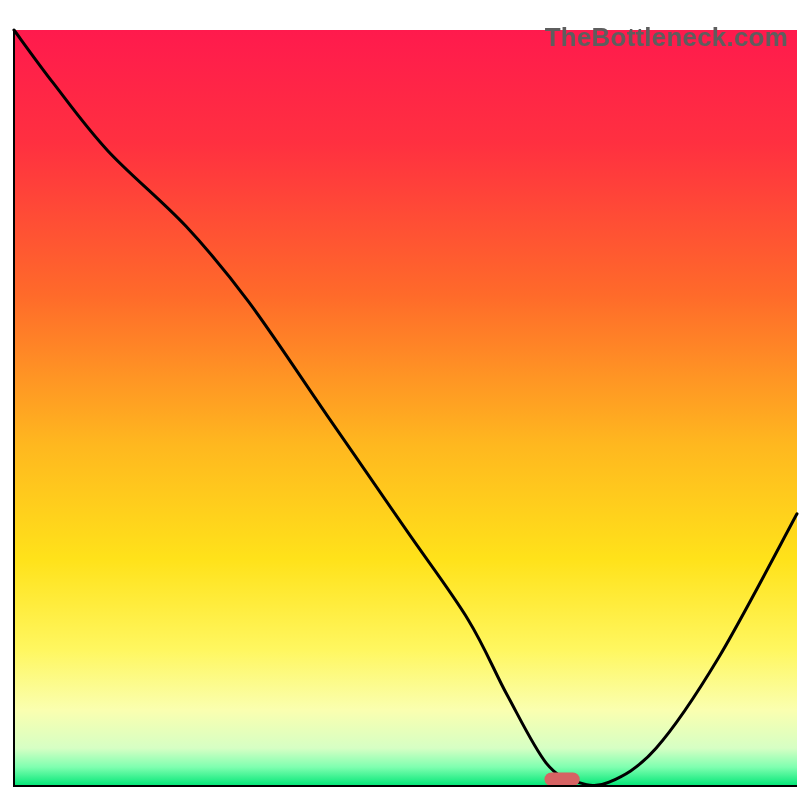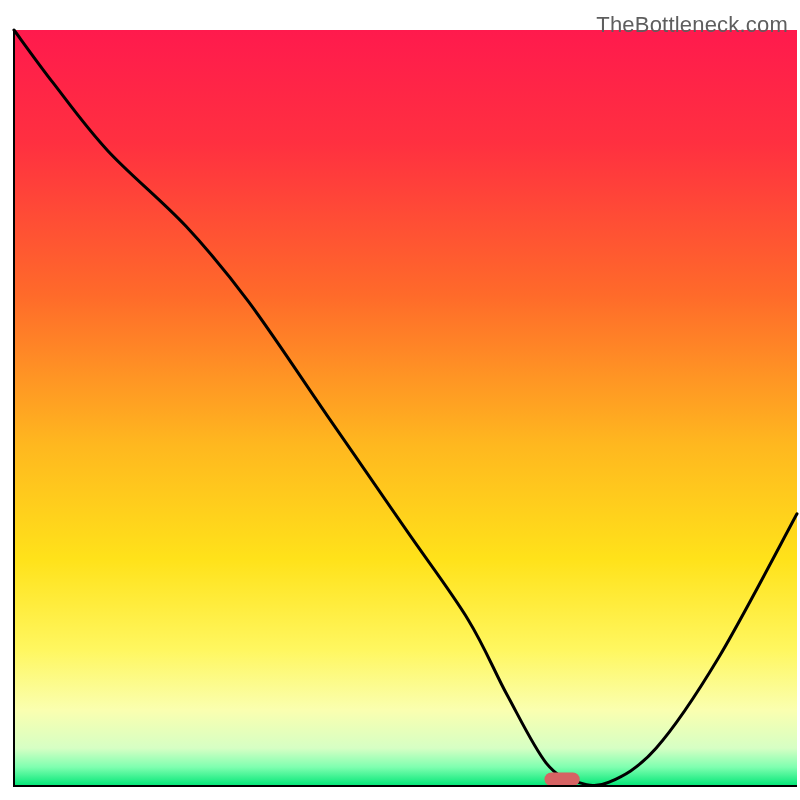--- a/index.html
+++ b/index.html
@@ -11,24 +11,24 @@
     font-family: Arial, Helvetica, sans-serif;
   }
   .container {
     position: relative;
     width: 800px;
     height: 800px;
     background: #ffffff;
   }
   .watermark {
     position: absolute;
-    top: 12px;
+    top: 22px;
     right: 12px;
-    font-size: 22px;
-    font-weight: 400;
+    font-size: 26px;
+    font-weight: 700;
     color: #5e5e5e;
     z-index: 10;
     letter-spacing: 0.2px;
   }
   svg {
     display: block;
   }
 </style>
 </head>
 <body>

